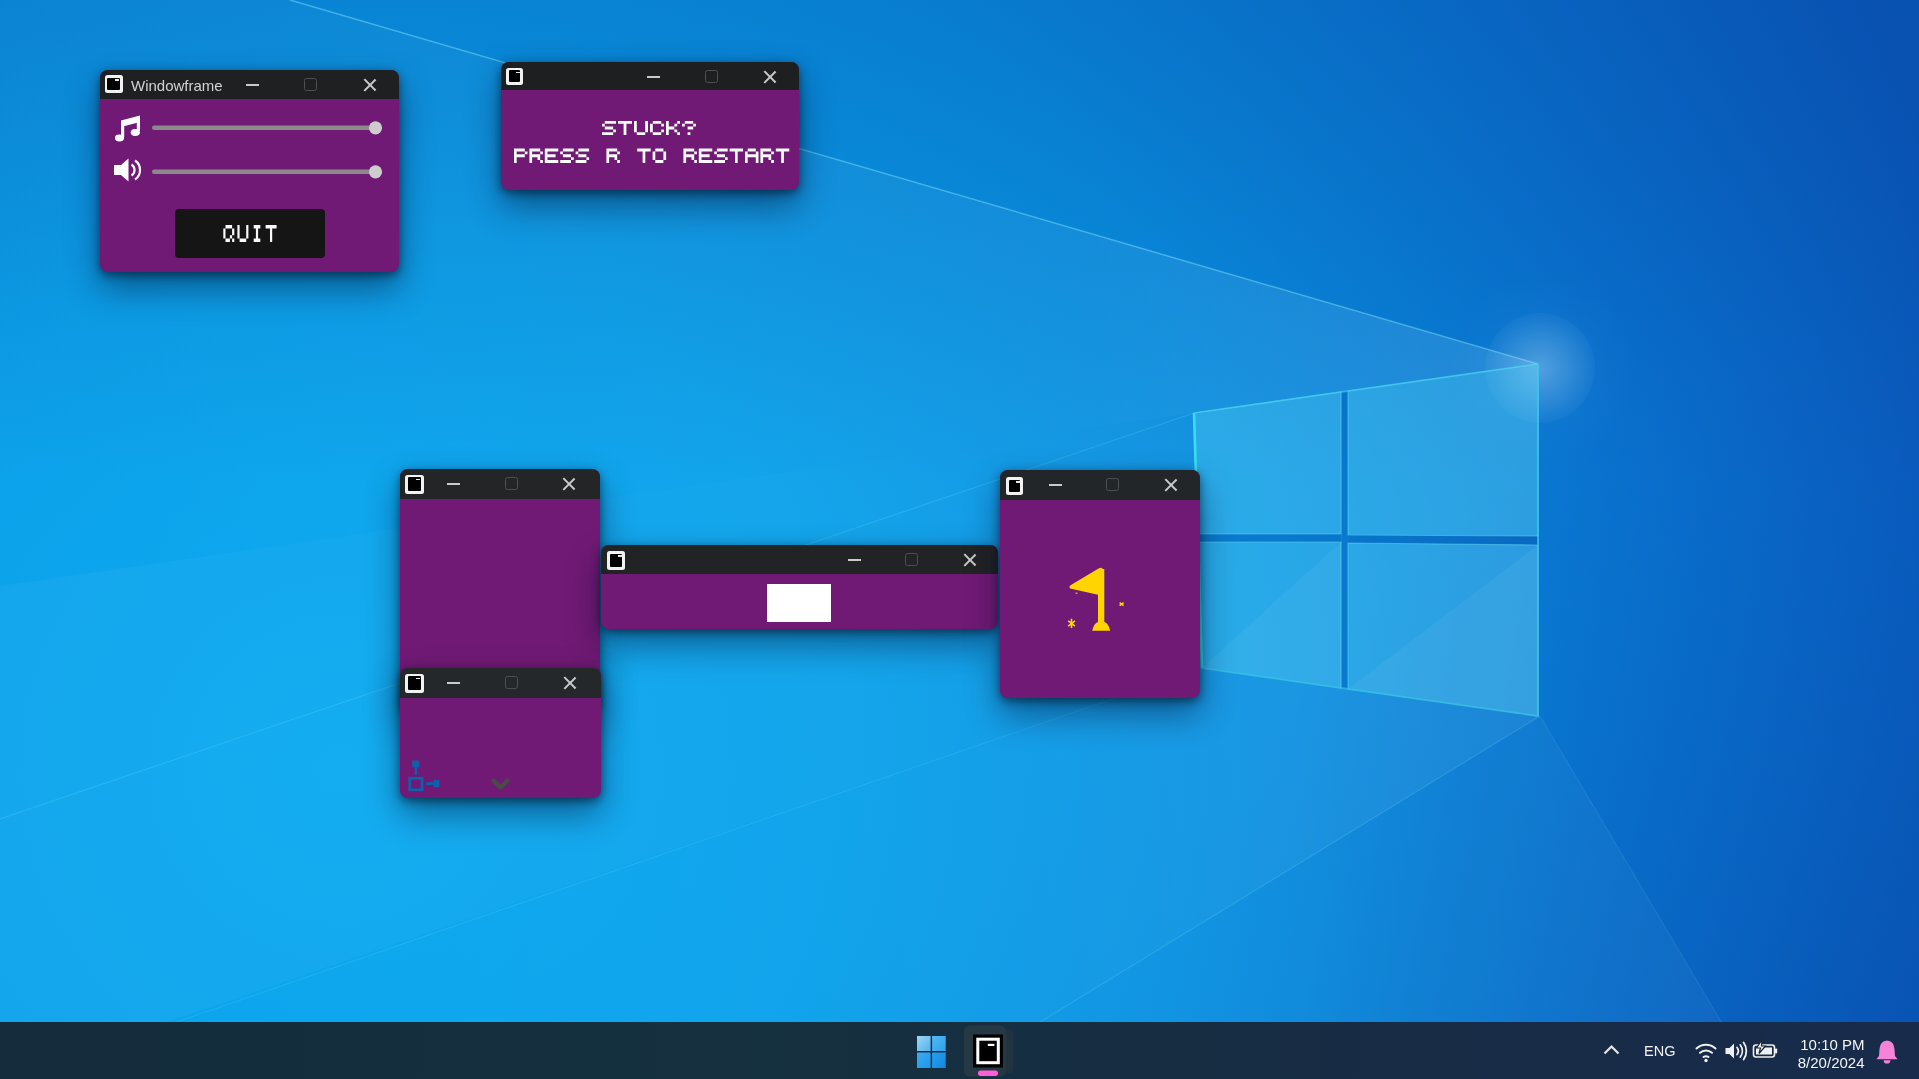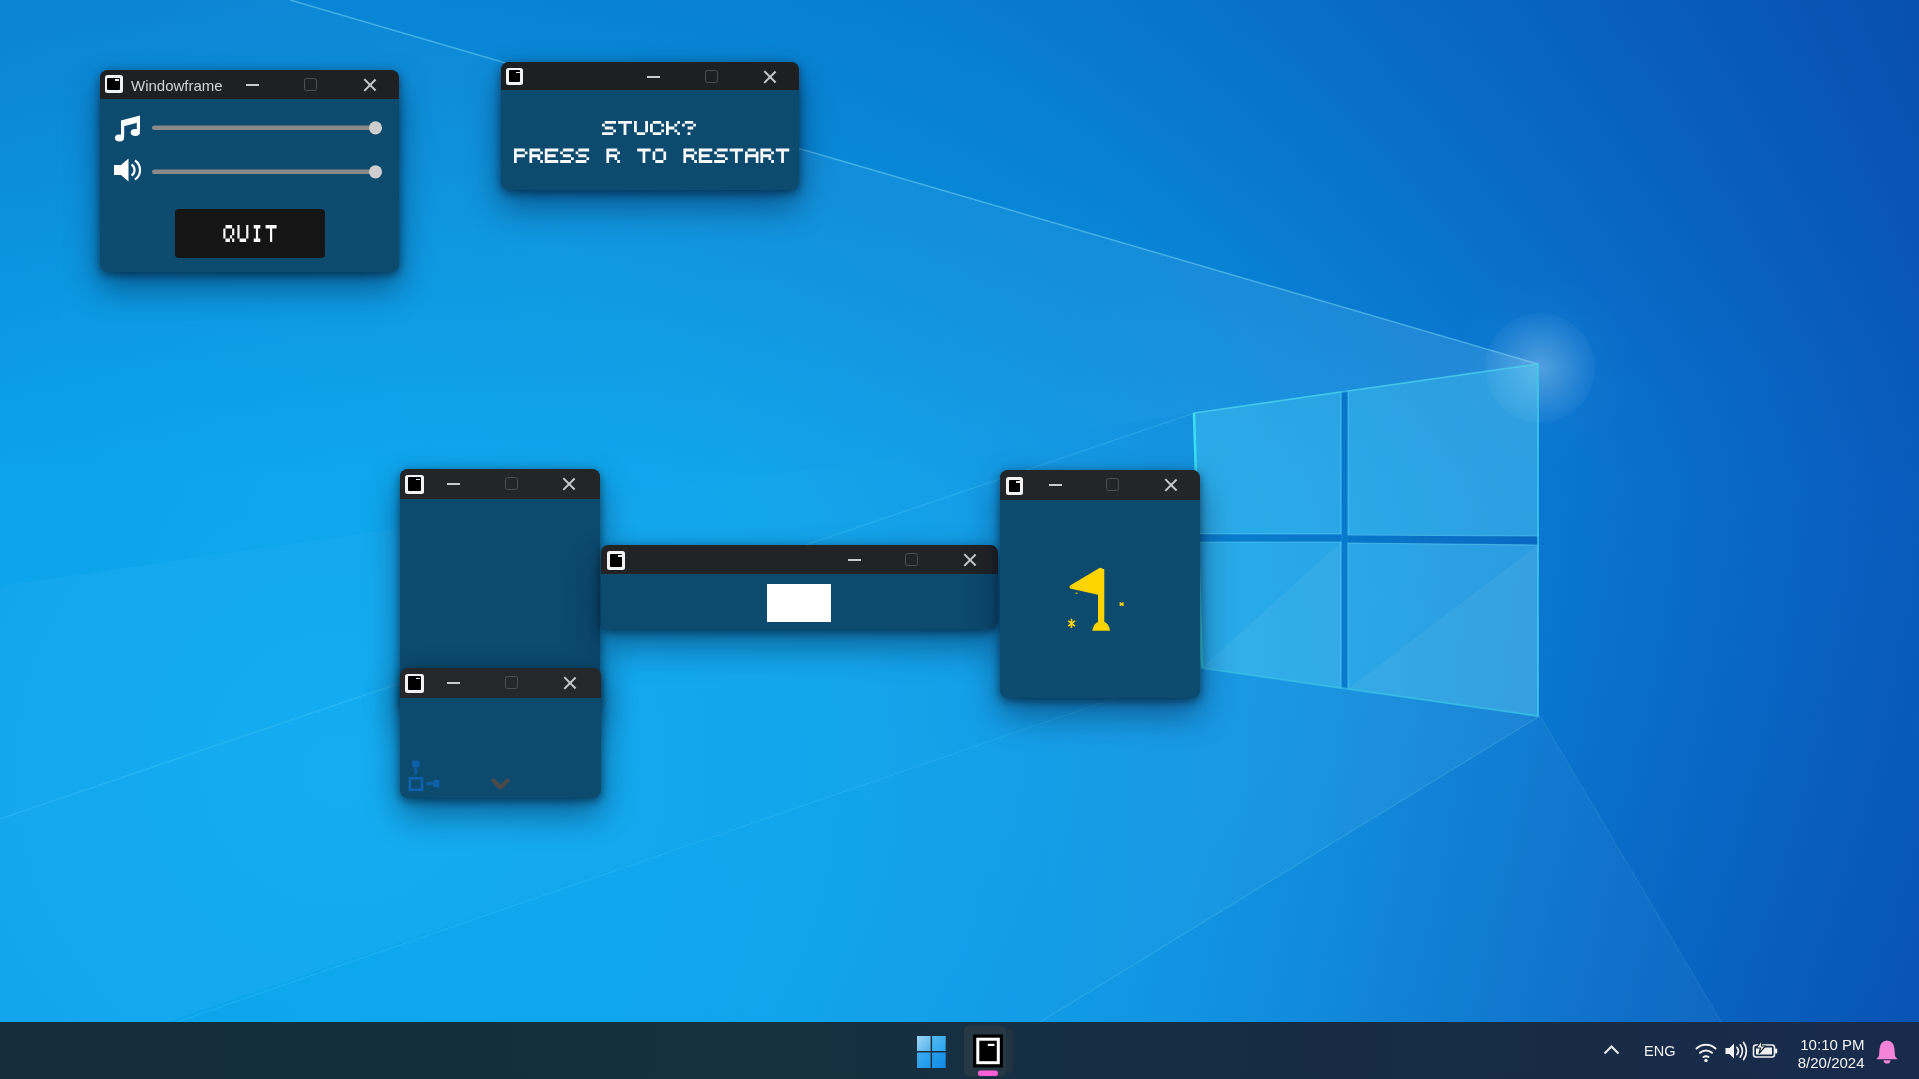--- a/index.html
+++ b/index.html
@@ -1,16 +1,16 @@
 <!DOCTYPE html>
 <html><head><meta charset="utf-8">
 <style>
 html,body{margin:0;padding:0;width:1919px;height:1079px;overflow:hidden;background:#0d84d4;font-family:"Liberation Sans",sans-serif;}
 #stage{position:absolute;left:0;top:0;width:1919px;height:1079px;}
-.win{position:absolute;background:#0c4a6e;border-radius:8px;box-shadow:0 16px 34px rgba(0,8,35,.45),0 3px 10px rgba(0,0,0,.5);text-align:right;}
+.win{position:absolute;background:#701a75;border-radius:8px;box-shadow:0 16px 34px rgba(0,8,35,.45),0 3px 10px rgba(0,0,0,.5);text-align:right;}
 .tb{position:absolute;left:0;right:0;top:0;border-radius:8px 8px 0 0;}
 .wicon{position:absolute;background:#f2f2f2;border-radius:2.5px;}
 .wicon i{position:absolute;inset:2.6px;background:#000;border-radius:1px;}
 .wicon b{position:absolute;right:3.5px;top:4px;width:4px;height:1.6px;background:#e8e8e8;}
 .bmin{position:absolute;width:13px;height:1.8px;background:#cacaca;top:14px;}
 .bmax{position:absolute;width:13px;height:13px;border:1.1px solid #4c5052;border-radius:2.5px;top:8px;box-sizing:border-box;}
 .bcls{position:absolute;width:15px;height:15px;top:7px;}
 .bcls:before,.bcls:after{content:"";position:absolute;left:6.8px;top:-0.5px;width:1.5px;height:16px;background:#c9c9c9;}
 .bcls:before{transform:rotate(45deg);}
 .bcls:after{transform:rotate(-45deg);}

